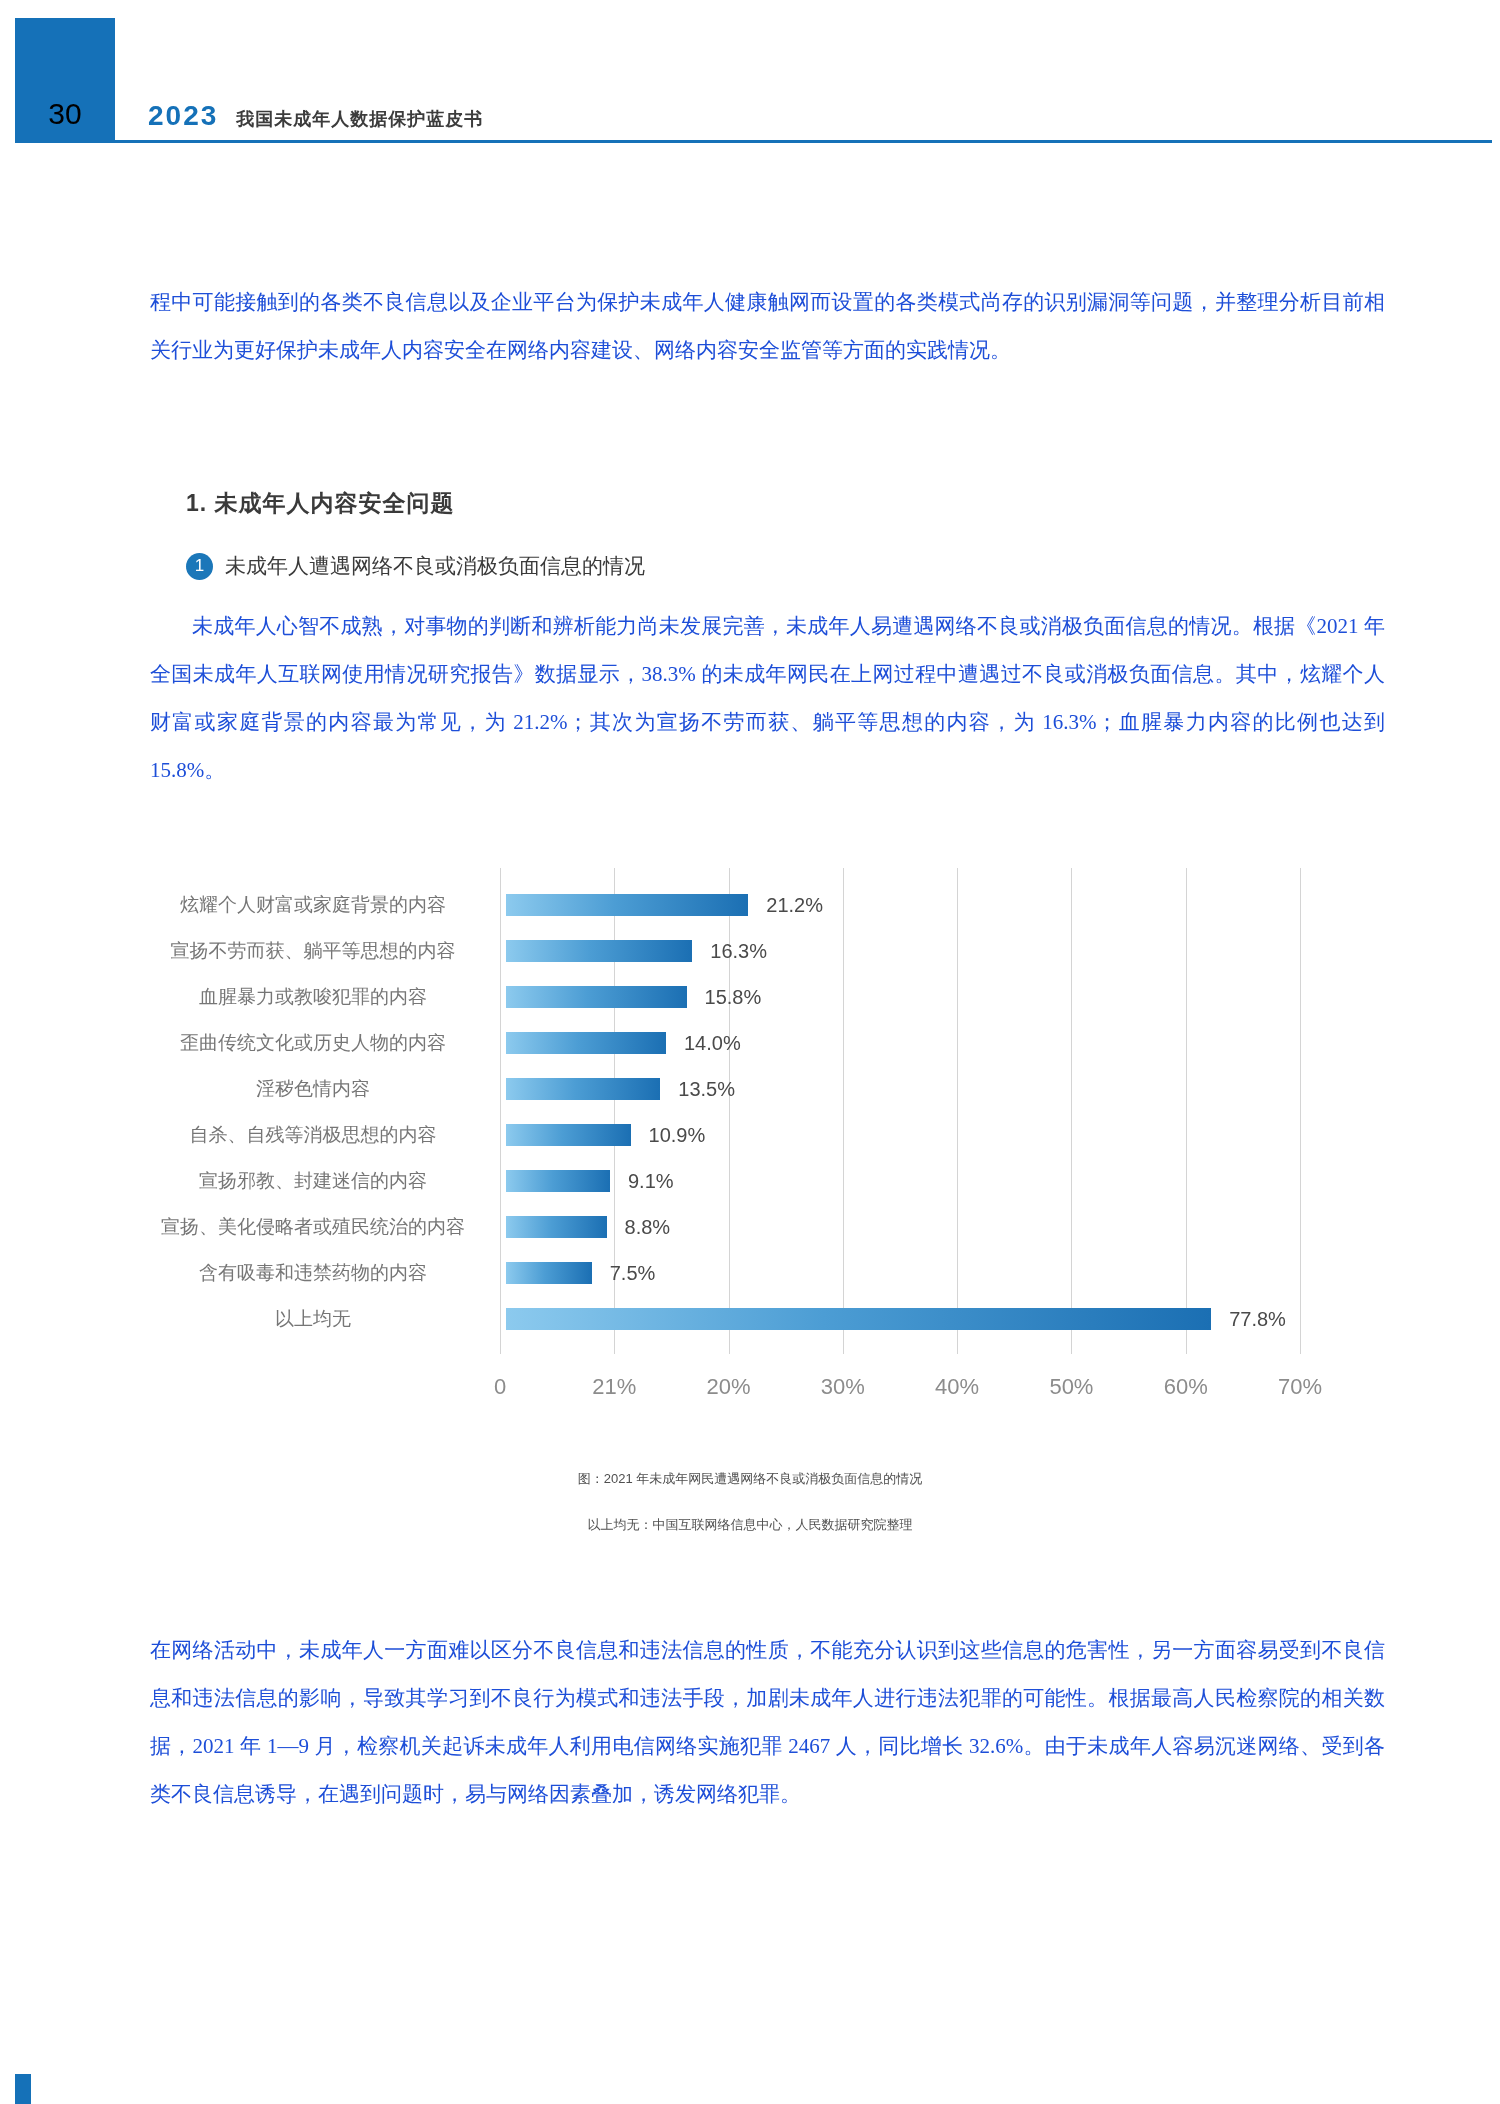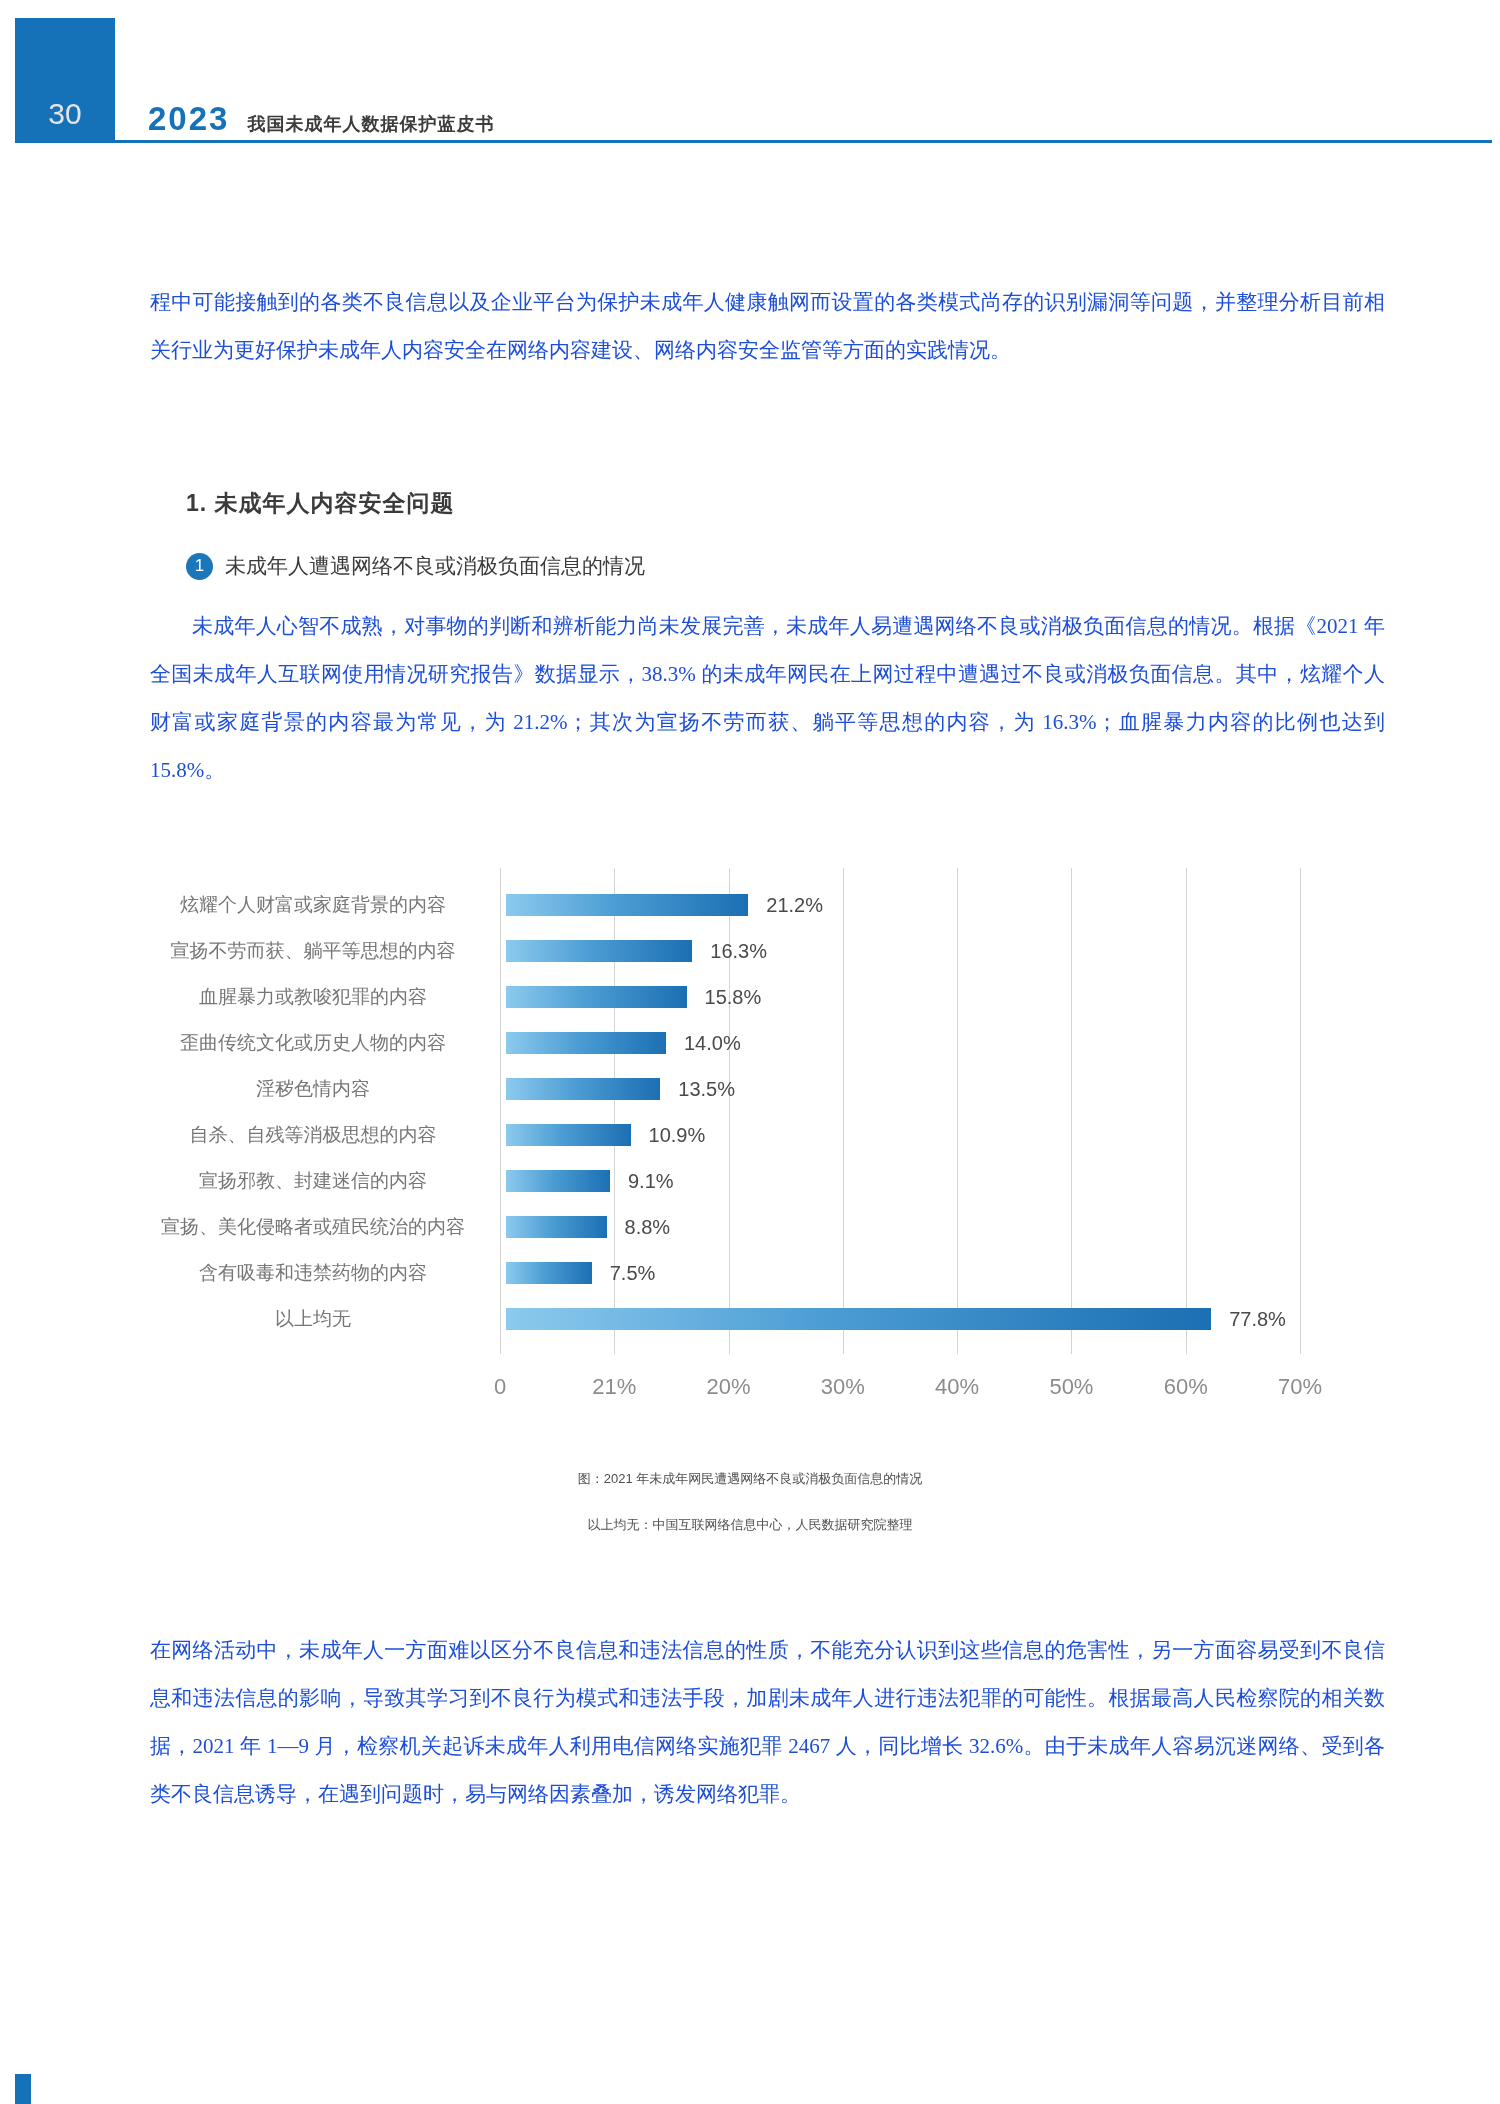--- a/index.html
+++ b/index.html
@@ -13,33 +13,33 @@
   }
   
   .page-num-box{
     position:absolute;left:15px;top:18px;
     width:100px;height:125px;
     background:#1571b8;
     display:flex;align-items:flex-end;justify-content:center;
     padding-bottom:14px;box-sizing:border-box;
   }
   .page-num-box span{
-    color:#e5e5e5;font-family:"Liberation Sans",sans-serif;
+    color:#000000;font-family:"Liberation Sans",sans-serif;
     font-size:30px;line-height:1;margin-top:33px;
   }
   .header-rule{
     position:absolute;left:15px;right:8px;top:140px;height:3px;
     background:#1571b8;
   }
   .header-text{
     position:absolute;left:148px;top:100px;
     display:flex;align-items:baseline;gap:18px;
     font-family:"Liberation Sans",sans-serif;
   }
-  .header-year{color:#1571b8;font-weight:bold;font-size:33px;letter-spacing:2px;}
+  .header-year{color:#1571b8;font-weight:bold;font-size:28px;letter-spacing:2px;}
   .header-title{color:#3c3c3c;font-weight:bold;font-size:18px;letter-spacing:1px;}
   
   .body-text{
     margin:0;
     padding:0 115px 0 150px;
     font-size:21px;line-height:48px;
     text-align:justify;
     color:#1d4ed8;
   }
   .intro{position:absolute;top:278px;left:0;right:0;}

